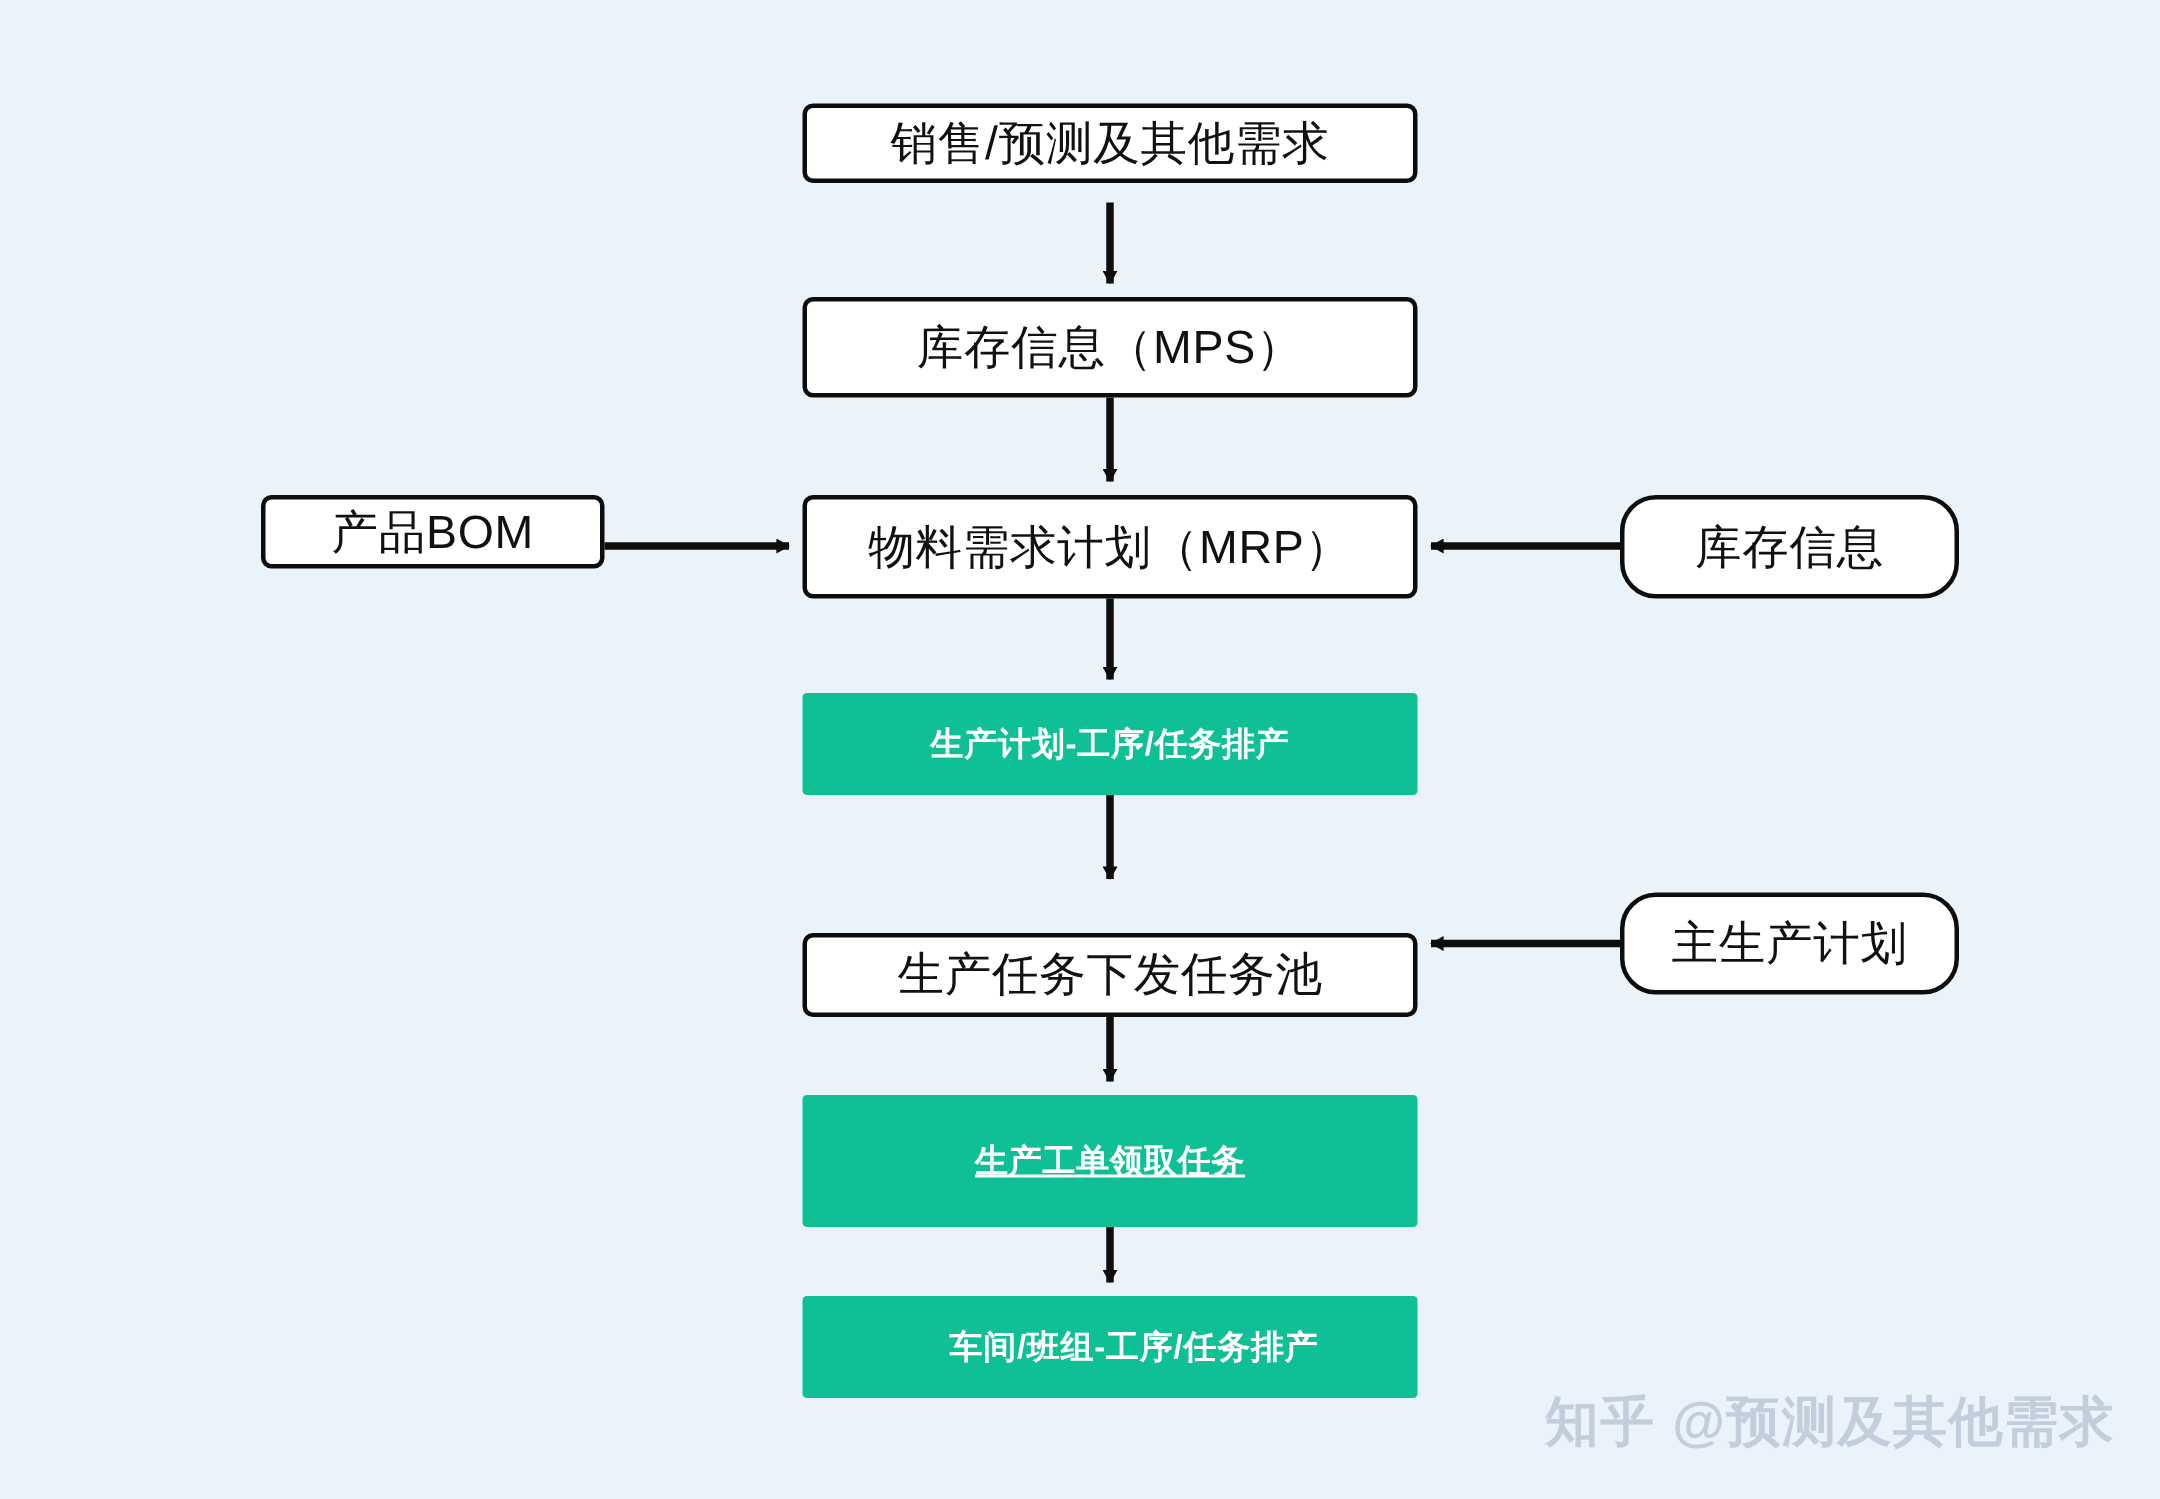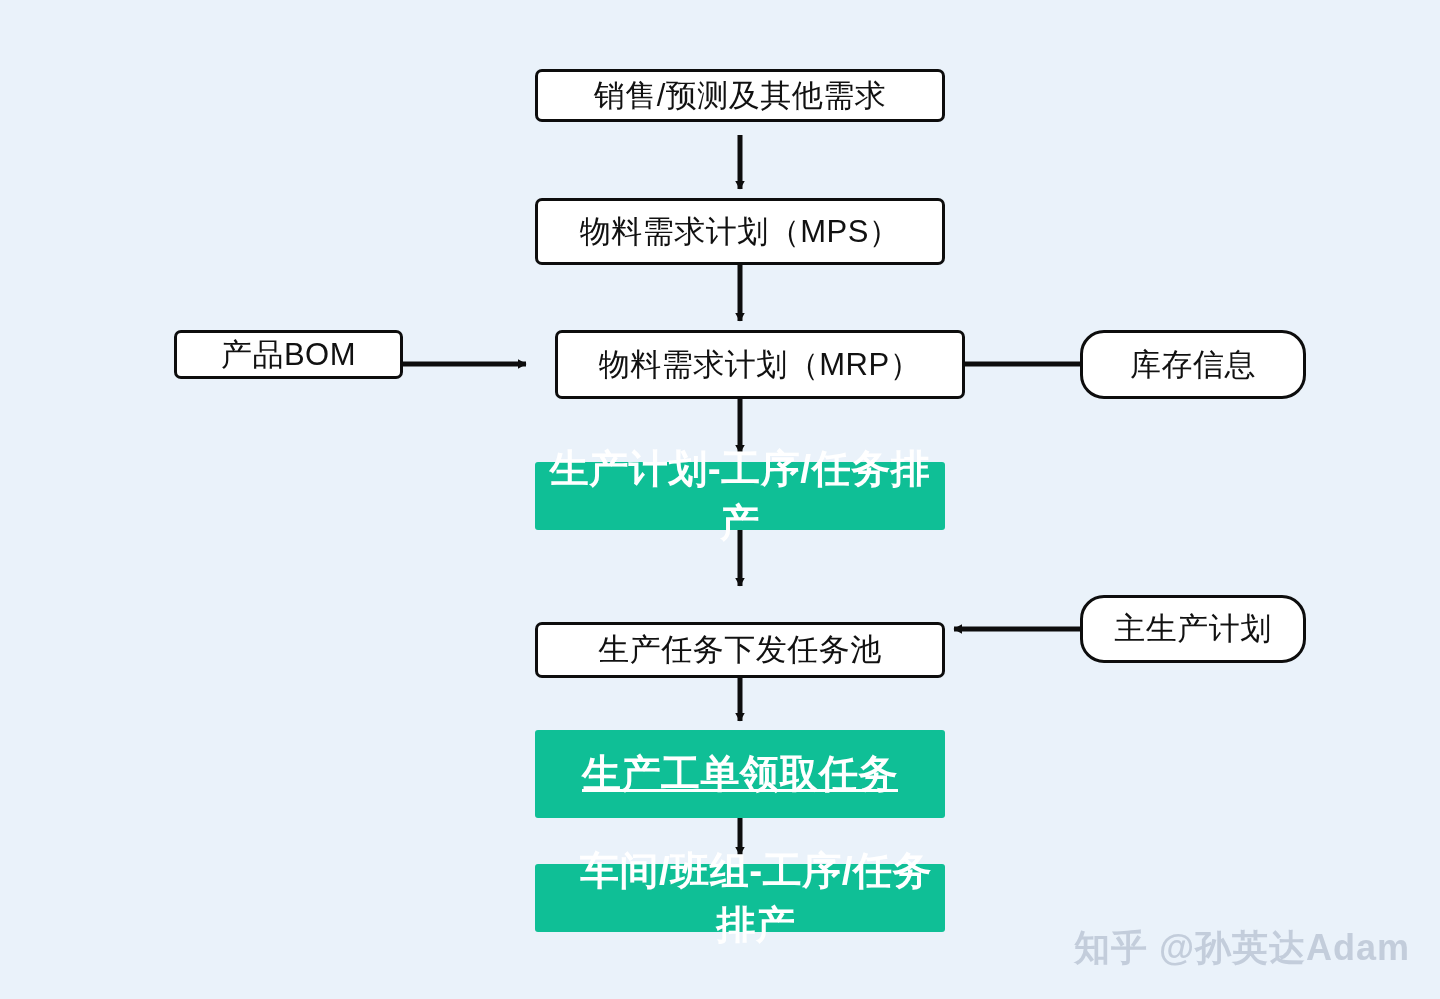--- a/index.html
+++ b/index.html
@@ -42,21 +42,21 @@
     font-size: 31px;
     font-weight: 400;
     letter-spacing: 0.5px;
   }
 
   .node-green {
     background: #0fbf96;
     border: none;
     border-radius: 3px;
     color: #ffffff;
-    font-size: 39px;
+    font-size: 22px;
     font-weight: 700;
     letter-spacing: 0.5px;
   }
 
   
   .col-main {
     left: 535px;
     width: 410px;
   }
   .col-side-left {
@@ -64,21 +64,21 @@
     width: 229px;
   }
   .col-side-right {
     left: 1080px;
     width: 226px;
     border-radius: 24px;
   }
 
   #node-sales      { top: 69px;  height: 53px; }
   #node-mps        { top: 198px; height: 67px; }
-  #node-mrp        { top: 330px; height: 69px; margin-left: 20px; }
+  #node-mrp        { top: 330px; height: 69px; }
   #node-plan       { top: 462px; height: 68px; }
   #node-taskpool   { top: 622px; height: 56px; }
   #node-workorder  { top: 730px; height: 88px; text-decoration: underline; }
   #node-workshop   { top: 864px; height: 68px; padding-left: 32px; }
 
   #node-bom        { top: 330px; height: 49px; }
   #node-inventory  { top: 330px; height: 69px; }
   #node-assistant  { top: 595px; height: 68px; }
 
   .watermark {
@@ -120,21 +120,21 @@
   <line x1="403" y1="364" x2="526" y2="364" stroke="#0d0d0d" stroke-width="5" marker-end="url(#arrow-right)"></line>
   <line x1="1080" y1="364" x2="954" y2="364" stroke="#0d0d0d" stroke-width="5" marker-end="url(#arrow-left)"></line>
   <line x1="1080" y1="629" x2="954" y2="629" stroke="#0d0d0d" stroke-width="5" marker-end="url(#arrow-left)"></line>
 </svg>
 
 <div class="node node-white col-main" id="node-sales">
   <span>销售/预测及其他需求</span>
 </div>
 
 <div class="node node-white col-main" id="node-mps">
-  <span>物料需求计划（MPS）</span>
+  <span>库存信息（MPS）</span>
 </div>
 
 <div class="node node-white col-main" id="node-mrp">
   <span>物料需求计划（MRP）</span>
 </div>
 
 <div class="node node-green col-main" id="node-plan">
   <span>生产计划-工序/任务排产</span>
 </div>
 
@@ -155,13 +155,13 @@
 </div>
 
 <div class="node node-white col-side-right" id="node-inventory">
   <span>库存信息</span>
 </div>
 
 <div class="node node-white col-side-right" id="node-assistant">
   <span>主生产计划</span>
 </div>
 
-<div class="watermark">知乎 @孙英达Adam</div>
+<div class="watermark">知乎 @预测及其他需求</div>
 
 </body></html>

